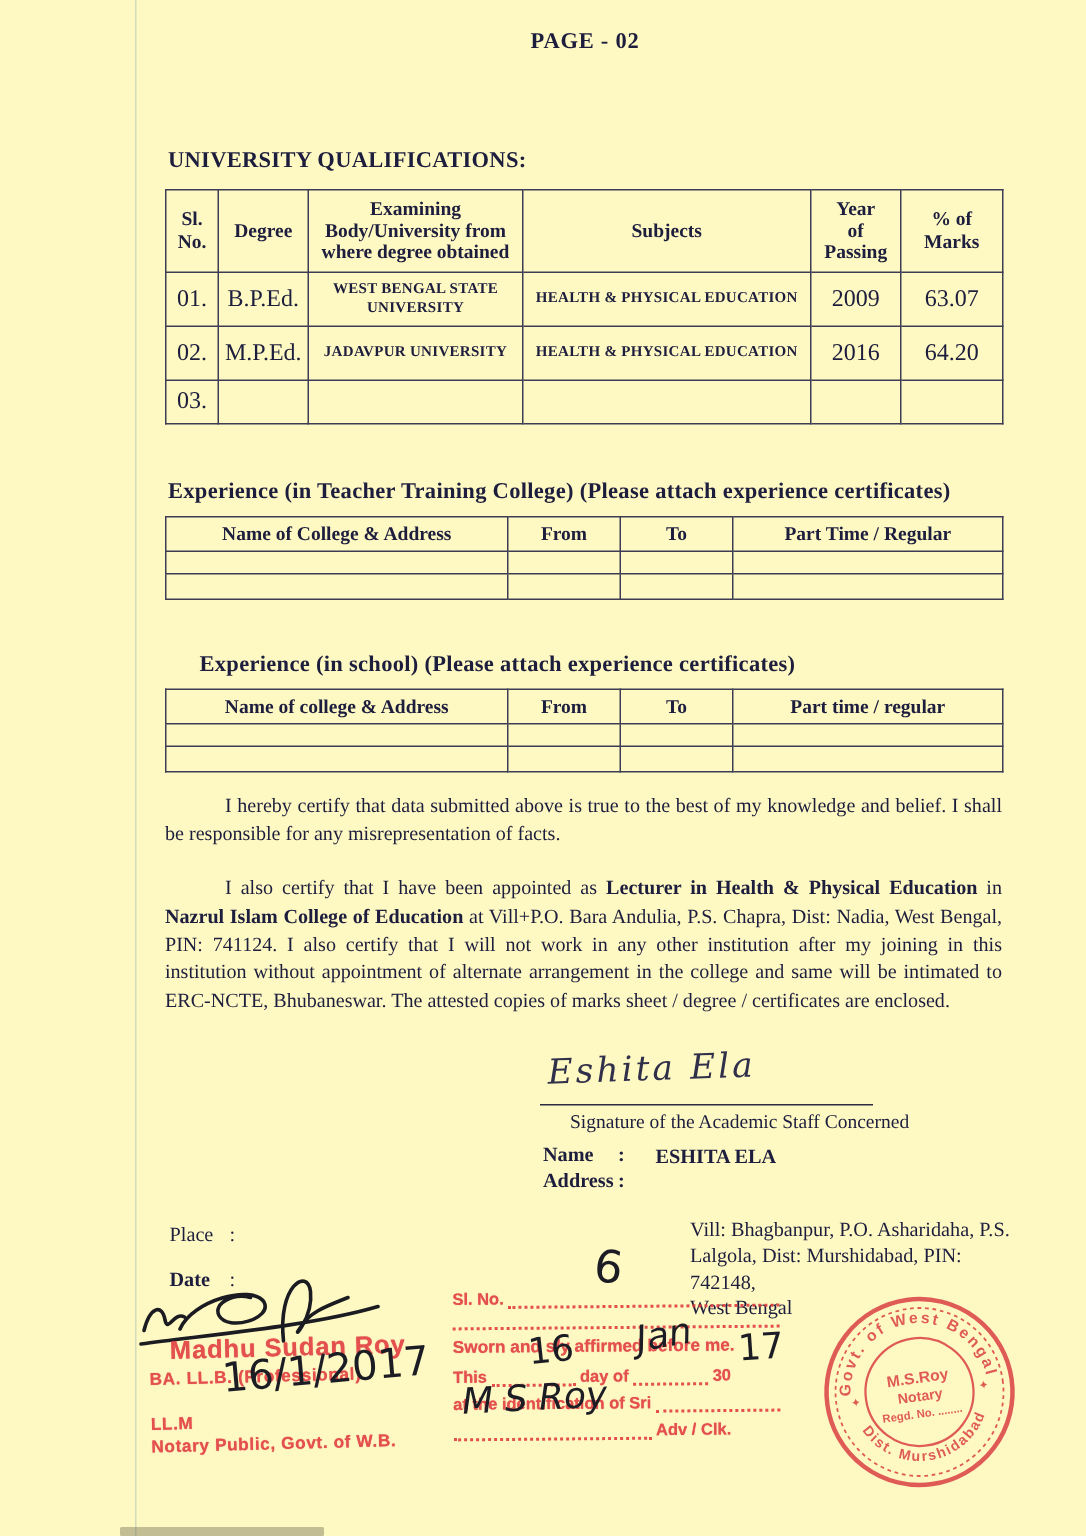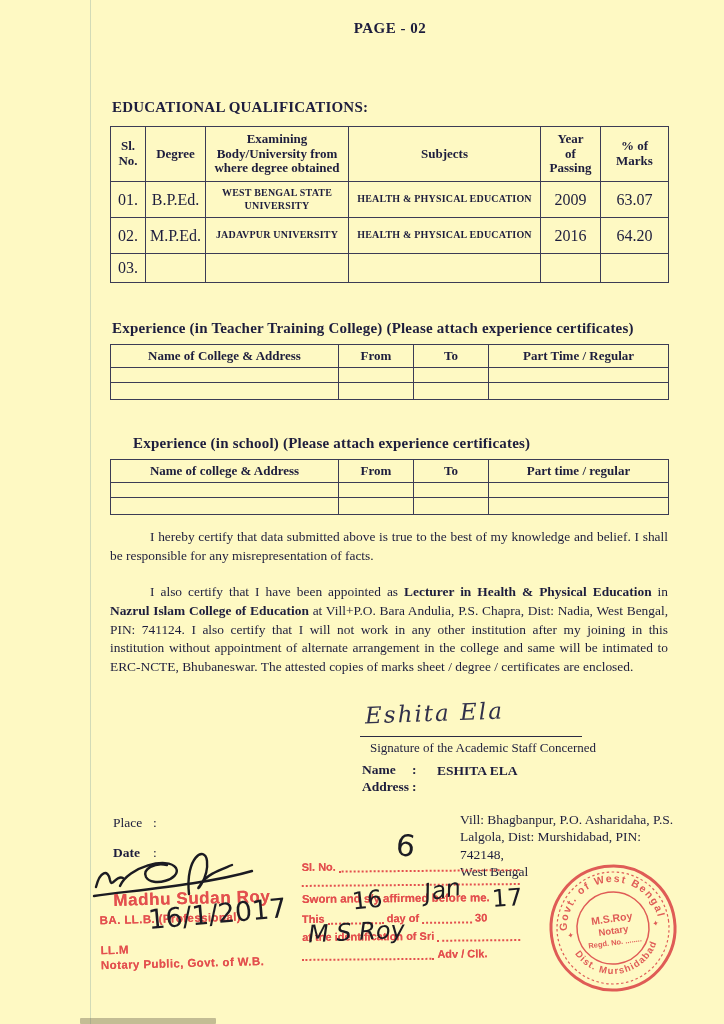--- a/index.html
+++ b/index.html
@@ -50,21 +50,21 @@
 </head>
 <body>
 
 <div class="page">
 
   <div class="crease-v" style="left:90px;"></div>
   <div class="scan-strip"></div>
 
   <div class="page-label">PAGE - 02</div>
 
-  <div class="sec-heading" style="left:112px; top:99px;">EDUCATIONAL QUALIFICATIONS:</div>
+  <div class="sec-heading" style="left:112px; top:99px;">UNIVERSITY QUALIFICATIONS:</div>
 
   <table style="left:110px; top:126px; width:558px;">
     <colgroup>
       <col style="width:35px">
         <col style="width:60px">
         <col style="width:143px">
       <col style="width:192px">
         <col style="width:60px">
         <col style="width:68px">
     </colgroup>
@@ -169,21 +169,21 @@
           <td></td>
         </tr>
   </tbody>
     </table>
 
   <p class="para" style="top:528px;">I hereby certify that data submitted above is true to the best of my knowledge and belief. I shall be responsible for any misrepresentation of facts.</p>
   <p class="para" style="top:583px;"><span>I also certify that I have been appointed as </span><b>Lecturer in Health &amp; Physical Education</b><span> in </span><b>Nazrul Islam College of Education</b><span> at Vill+P.O. Bara Andulia, P.S. Chapra, Dist: Nadia, West Bengal, PIN: 741124. I also certify that I will not work in any other institution after my joining in this institution without appointment of alternate arrangement in the college and same will be intimated to ERC-NCTE, Bhubaneswar. The attested copies of marks sheet / degree / certificates are enclosed.</span></p>
 
   <div class="sig-script" style="left:365px; top:700px;">Eshita Ela</div>
   <div class="sig-line" style="left:360px; top:736px; width:222px;"></div>
-  <div class="sig-label" style="left:370px; top:740px;">Signature of the Academic Staff Concerned</div>
+  <div class="sig-label" style="left:380px; top:740px;">Signature of the Academic Staff Concerned</div>
 
   <div class="kv-label" style="left:362px; top:762px;">Name</div>
   <div class="kv-colon" style="left:412px; top:762px;">:</div>
   <div class="kv-value kv-value-b" style="left:437px; top:762px;">ESHITA ELA</div>
 
   <div class="kv-label" style="left:362px; top:779px;">Address</div>
   <div class="kv-colon" style="left:412px; top:779px;">:</div>
   <div class="kv-value" style="left:460px; top:779px; width:220px;margin-top:32px;">Vill: Bhagbanpur, P.O. Asharidaha, P.S.
 Lalgola, Dist: Murshidabad, PIN: 742148,
 West Bengal</div>

